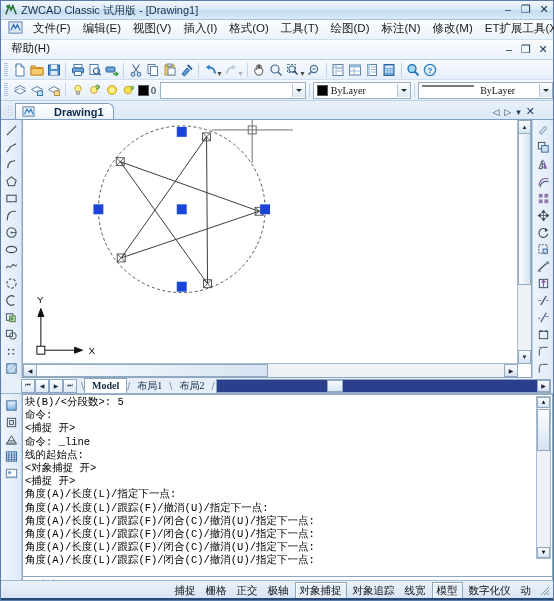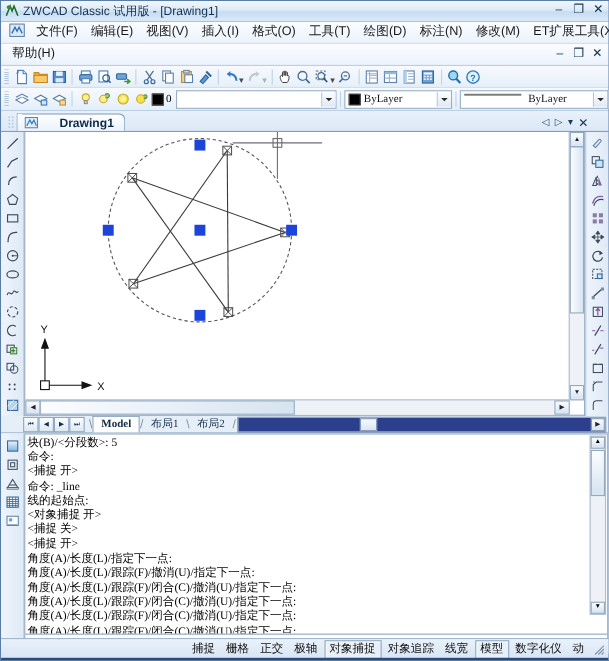--- a/index.html
+++ b/index.html
@@ -102,21 +102,21 @@
   .mslash{color:#7f93a9;font-size:11px;line-height:14px;}
   .mscroll{flex:1;height:12px;margin:0 2px;background:#2b3f8c;position:relative;
      border:1px solid #8fa7c0;}
 
   
   .cmdwrap{display:flex;height:200px;background:#e8eef7;}
   .cmdvtbar{width:20px;background:linear-gradient(90deg,#eef4fc,#dfeaf6);border-right:1px solid #b9cfe6;
     display:flex;flex-direction:column;align-items:center;padding-top:3px;}
   .cmdbody{flex:1;display:flex;flex-direction:column;position:relative;}
   .cmdtext{flex:1;background:#fff;border:1px solid #8ea7c0;margin:0;overflow:hidden;position:relative;
-    font-family:Liberation Serif, serif;font-size:10.5px;color:#000;
+    font-family:Liberation Mono, monospace;font-size:10.5px;color:#000;
     line-height:13.2px;padding:1px 2px;}
   .cmdtext .ln{white-space:pre;}
   .cmdinputrow{height:16px;display:flex;align-items:center;background:#fff;
      border:1px solid #8ea7c0;border-top:none;}
   .cmdclose{width:12px;text-align:center;font-size:10px;font-weight:bold;color:#222;}
   .cmdinput{flex:1;font-family:"Liberation Mono","DejaVu Sans Mono",monospace;font-size:10.5px;
      padding-left:3px;color:#000;}
   .cmdv{position:absolute;right:1px;top:1px;bottom:17px;width:13px;background:#eef2f7;border:1px solid #a9bdd2;}
   .vmark{position:absolute;left:0;right:0;height:11px;background:linear-gradient(180deg,#fbfdff,#d6e3f1);
      border:1px solid #93a9c0;box-sizing:border-box;display:flex;align-items:center;justify-content:center;font-size:6px;}
@@ -779,21 +779,20 @@
     </div>
 
     <div class="cmdbody">
       <div class="cmdtext">
         <div class="ln">块(B)/&lt;分段数&gt;: 5</div>
         <div class="ln">命令:</div>
         <div class="ln">&lt;捕捉 开&gt;</div>
         <div class="ln">命令: _line</div>
         <div class="ln">线的起始点:</div>
         <div class="ln">&lt;对象捕捉 开&gt;</div>
-        <div class="ln">&lt;捕捉 关&gt;</div>
         <div class="ln">&lt;捕捉 开&gt;</div>
         <div class="ln">角度(A)/长度(L)/指定下一点:</div>
         <div class="ln">角度(A)/长度(L)/跟踪(F)/撤消(U)/指定下一点:</div>
         <div class="ln">角度(A)/长度(L)/跟踪(F)/闭合(C)/撤消(U)/指定下一点:</div>
         <div class="ln">角度(A)/长度(L)/跟踪(F)/闭合(C)/撤消(U)/指定下一点:</div>
         <div class="ln">角度(A)/长度(L)/跟踪(F)/闭合(C)/撤消(U)/指定下一点:</div>
         <div class="ln">角度(A)/长度(L)/跟踪(F)/闭合(C)/撤消(U)/指定下一点:</div>
 
         <div class="cmdv">
           <div class="vmark" style="top:0">▲</div>

